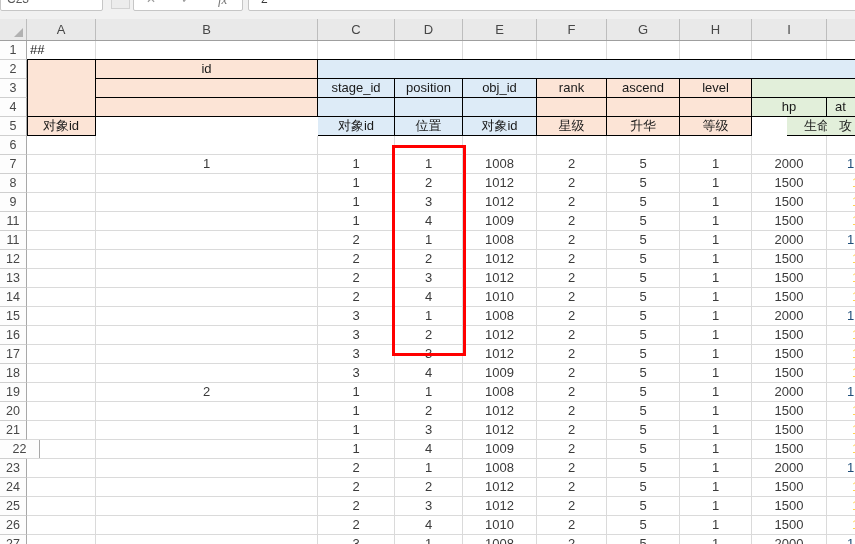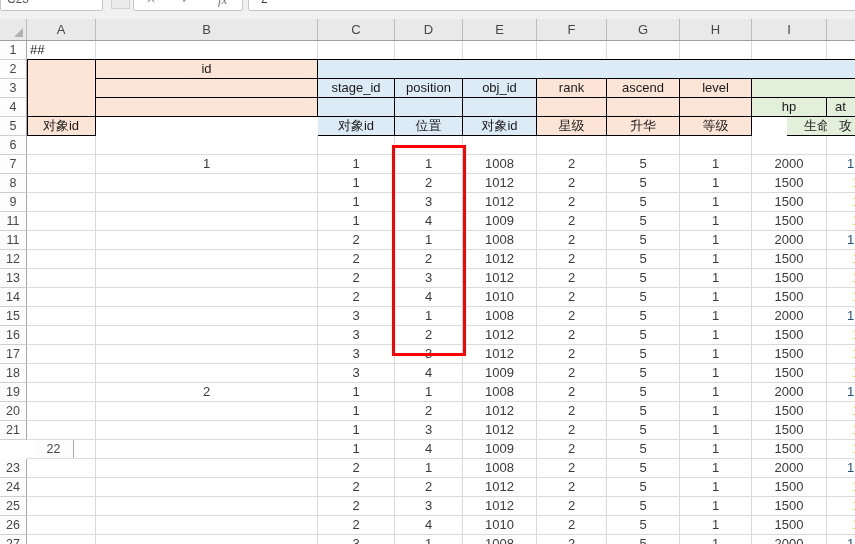--- a/index.html
+++ b/index.html
@@ -96,21 +96,21 @@
       <div class="rownum" style="left: 0px; top: 250px; width: 27px; height: 19px;">12</div>
       <div class="rownum" style="left: 0px; top: 269px; width: 27px; height: 19px;">13</div>
       <div class="rownum" style="left: 0px; top: 288px; width: 27px; height: 19px;">14</div>
       <div class="rownum" style="left: 0px; top: 307px; width: 27px; height: 19px;">15</div>
       <div class="rownum" style="left: 0px; top: 326px; width: 27px; height: 19px;">16</div>
       <div class="rownum" style="left: 0px; top: 345px; width: 27px; height: 19px;">17</div>
       <div class="rownum" style="left: 0px; top: 364px; width: 27px; height: 19px;">18</div>
       <div class="rownum" style="left: 0px; top: 383px; width: 27px; height: 19px;">19</div>
       <div class="rownum" style="left: 0px; top: 402px; width: 27px; height: 19px;">20</div>
       <div class="rownum" style="left: 0px; top: 421px; width: 27px; height: 19px;">21</div>
-      <div class="rownum" style="left: 0px; top: 440px; width: 40px; height: 19px; margin-left: 34px;">22</div>
+      <div class="rownum" style="left: 0px; top: 440px; width: 40px; height: 19px;">22</div>
       <div class="rownum" style="left: 0px; top: 459px; width: 27px; height: 19px;">23</div>
       <div class="rownum" style="left: 0px; top: 478px; width: 27px; height: 19px;">24</div>
       <div class="rownum" style="left: 0px; top: 497px; width: 27px; height: 19px;">25</div>
       <div class="rownum" style="left: 0px; top: 516px; width: 27px; height: 19px;">26</div>
       <div class="rownum" style="left: 0px; top: 535px; width: 27px; height: 19px;">27</div>
       <div class="cell g alignL" style="left: 27px; top: 41px; width: 69px; height: 19px; color: rgb(26, 26, 26);">##</div>
       <div class="cell g" style="left: 96px; top: 41px; width: 222px; height: 19px;"></div>
       <div class="cell g" style="left: 318px; top: 41px; width: 77px; height: 19px;"></div>
       <div class="cell g" style="left: 395px; top: 41px; width: 68px; height: 19px;"></div>
       <div class="cell g" style="left: 463px; top: 41px; width: 74px; height: 19px;"></div>

